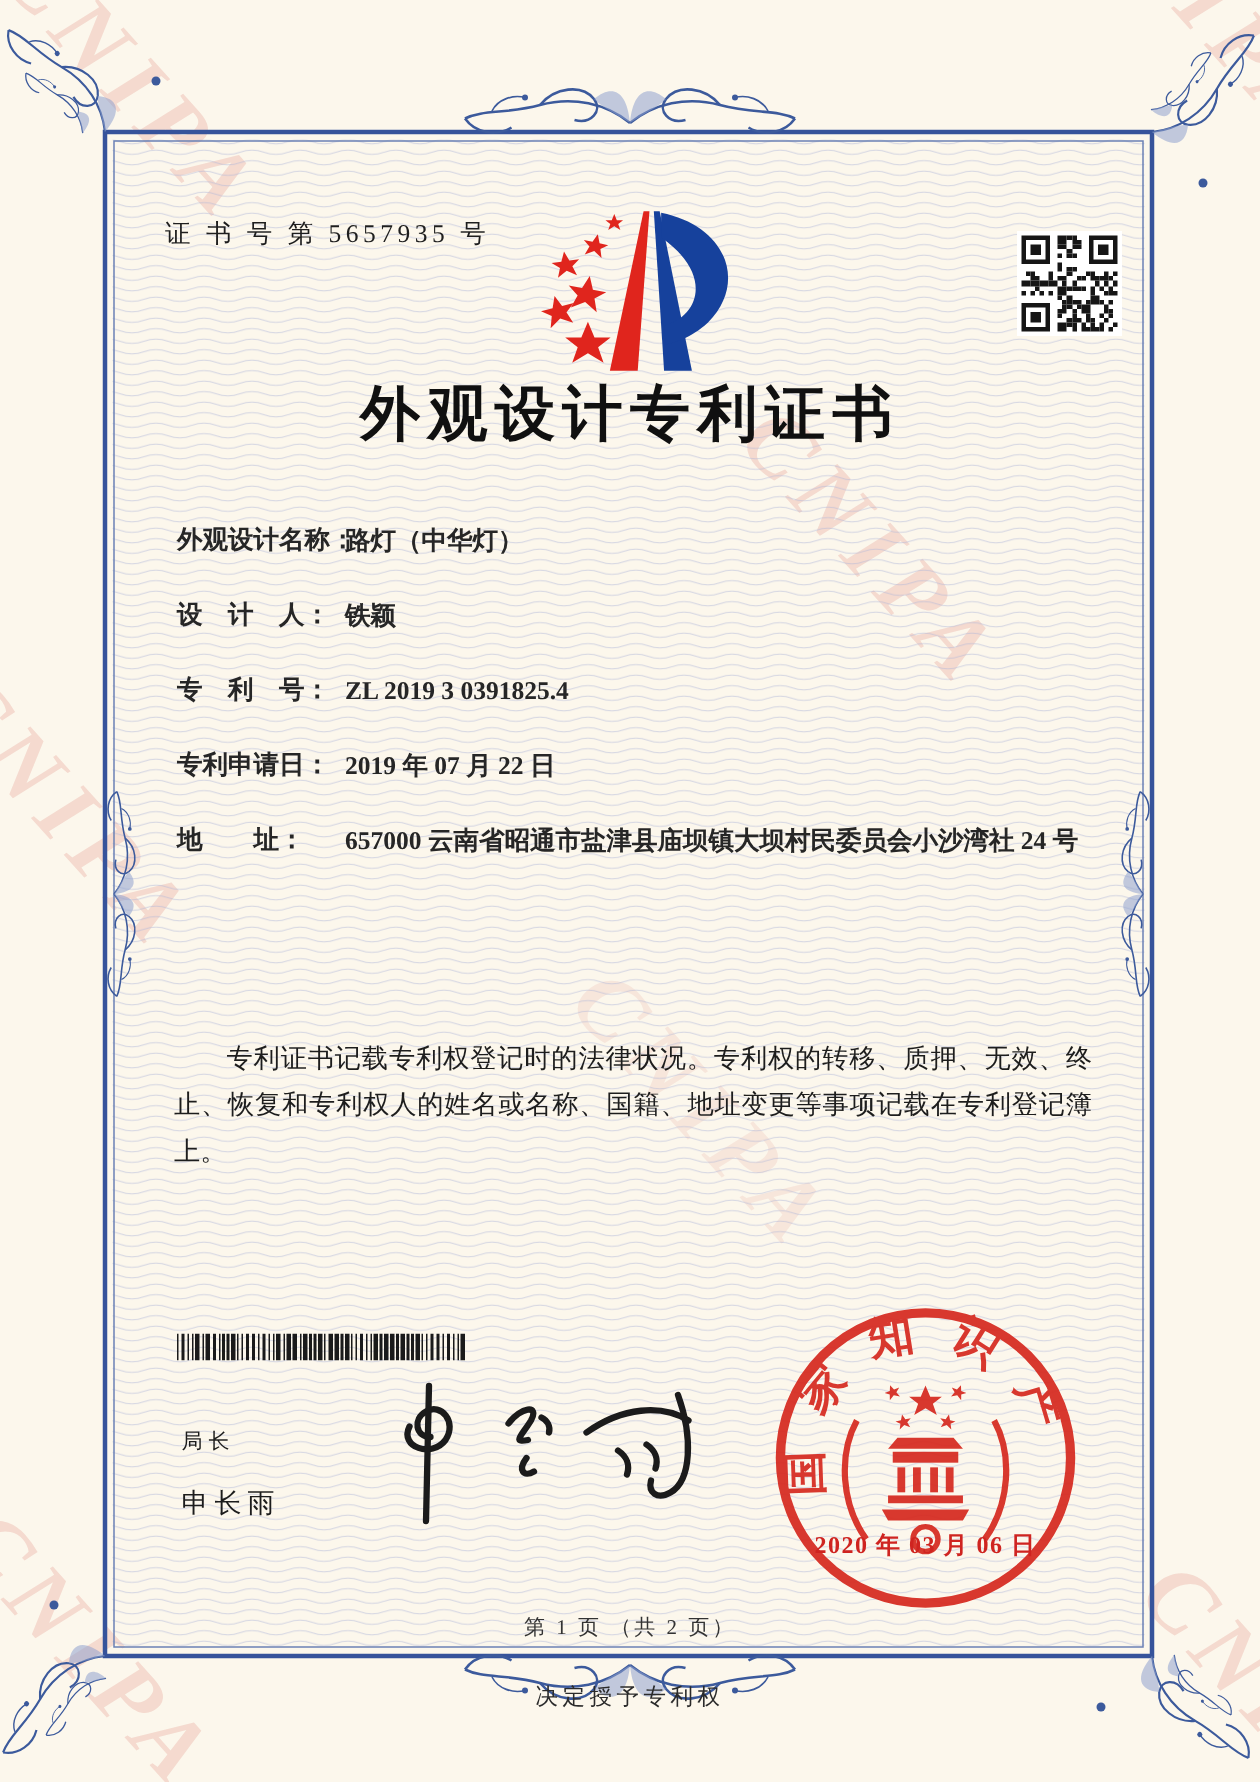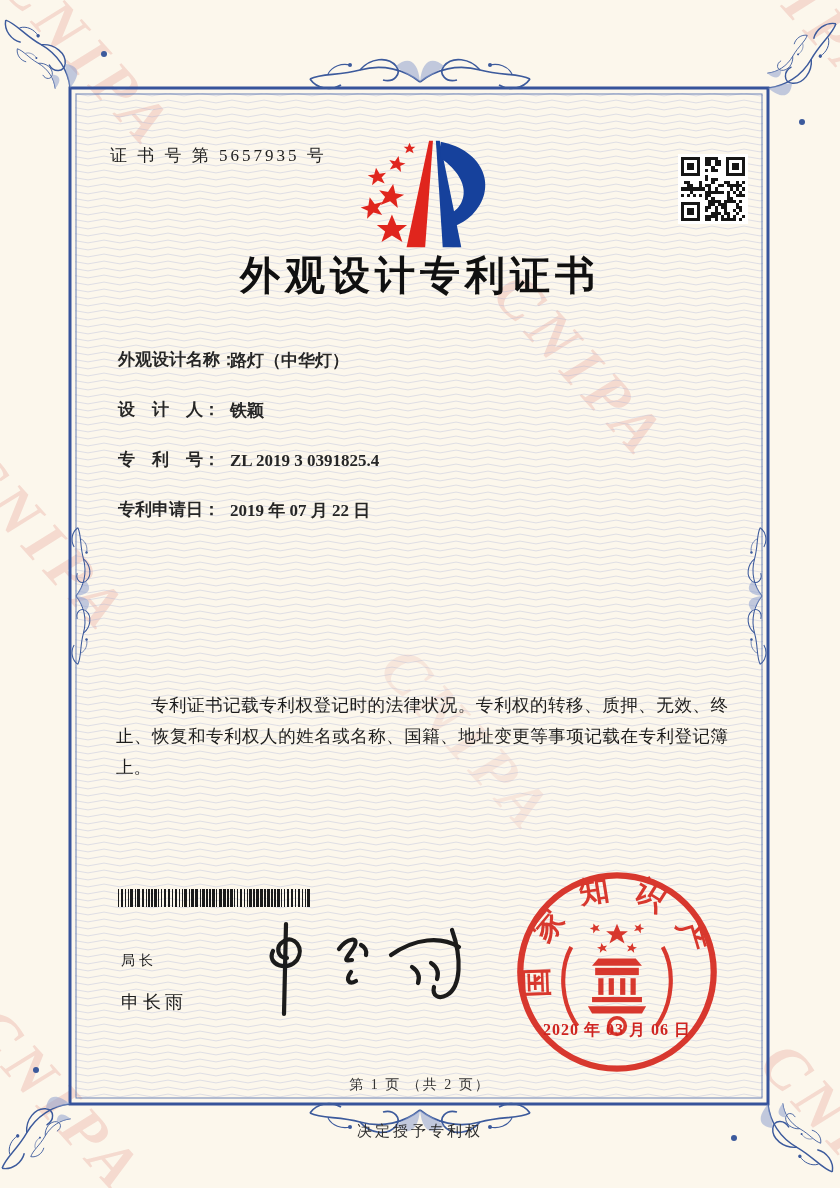--- a/index.html
+++ b/index.html
@@ -283,20 +283,23 @@
   </div>
   <div class="field-row">
     <span class="f-label">设　计　人：</span><span class="f-value">铁颖</span>
   </div>
   <div class="field-row">
     <span class="f-label">专　利　号：</span><span class="f-value">ZL 2019 3 0391825.4</span>
   </div>
   <div class="field-row">
     <span class="f-label">专利申请日：</span><span class="f-value">2019 年 07 月 22 日</span>
   </div>
+  <div class="field-row addr">
+    <span class="f-label">地　　址：</span><span class="f-value" style="width:500px;">657000 云南省昭通市盐津县庙坝镇大坝村民委员会小沙湾社 24 号</span>
+  </div>
 </div>
 
 <div class="abs body-text">
   <p>专利证书记载专利权登记时的法律状况。专利权的转移、质押、无效、终止、恢复和专利权人的姓名或名称、国籍、地址变更等事项记载在专利登记簿上。</p>
 </div>
 
 <div class="abs barcode">
     <i style="width: 1.35px;"></i>
     <i style="width: 2.7px;"></i>
     <i style="width: 1.35px;"></i>

